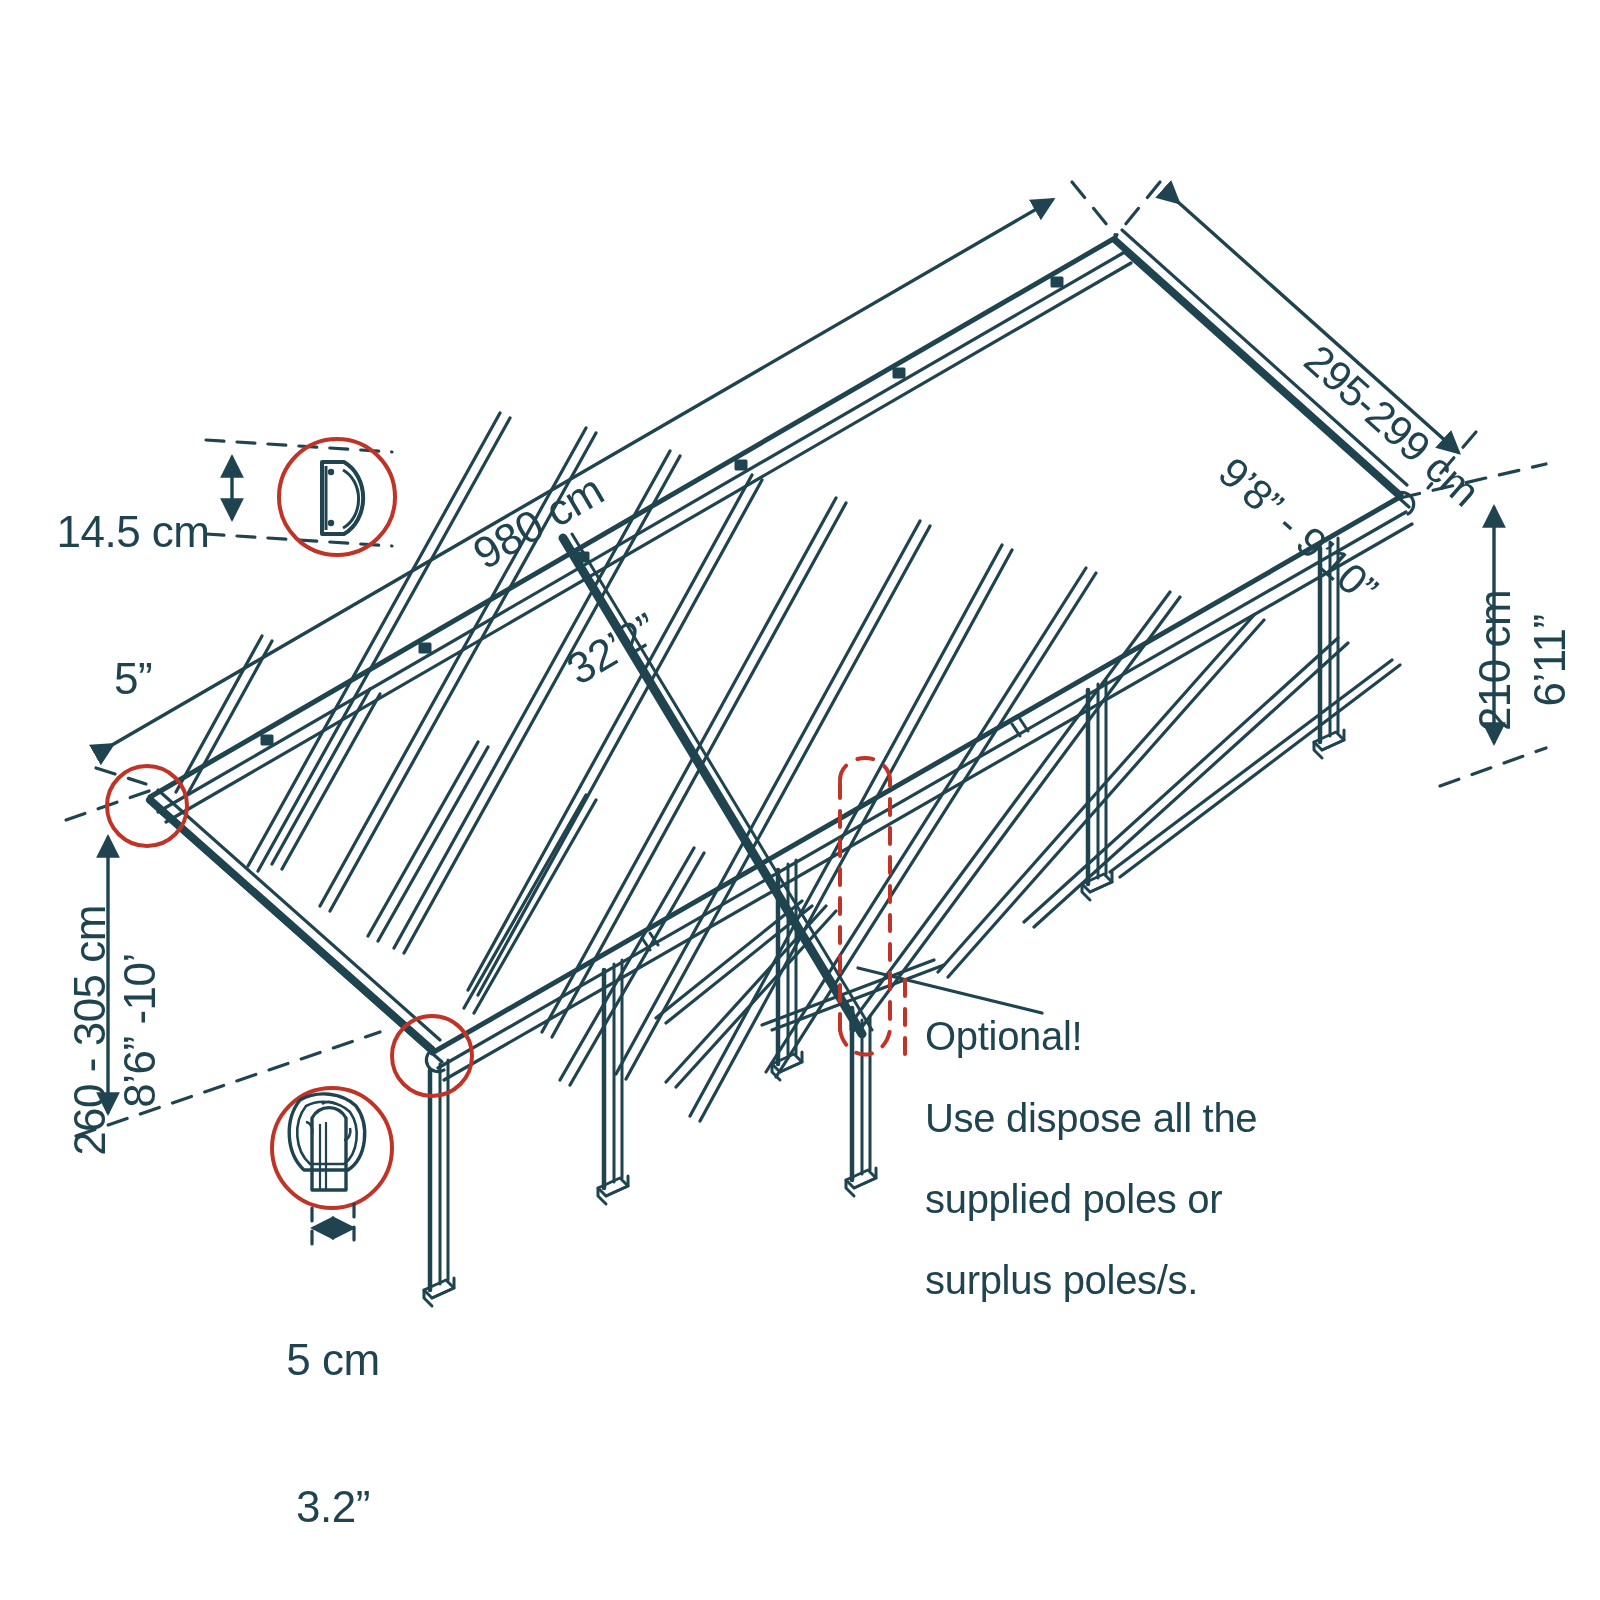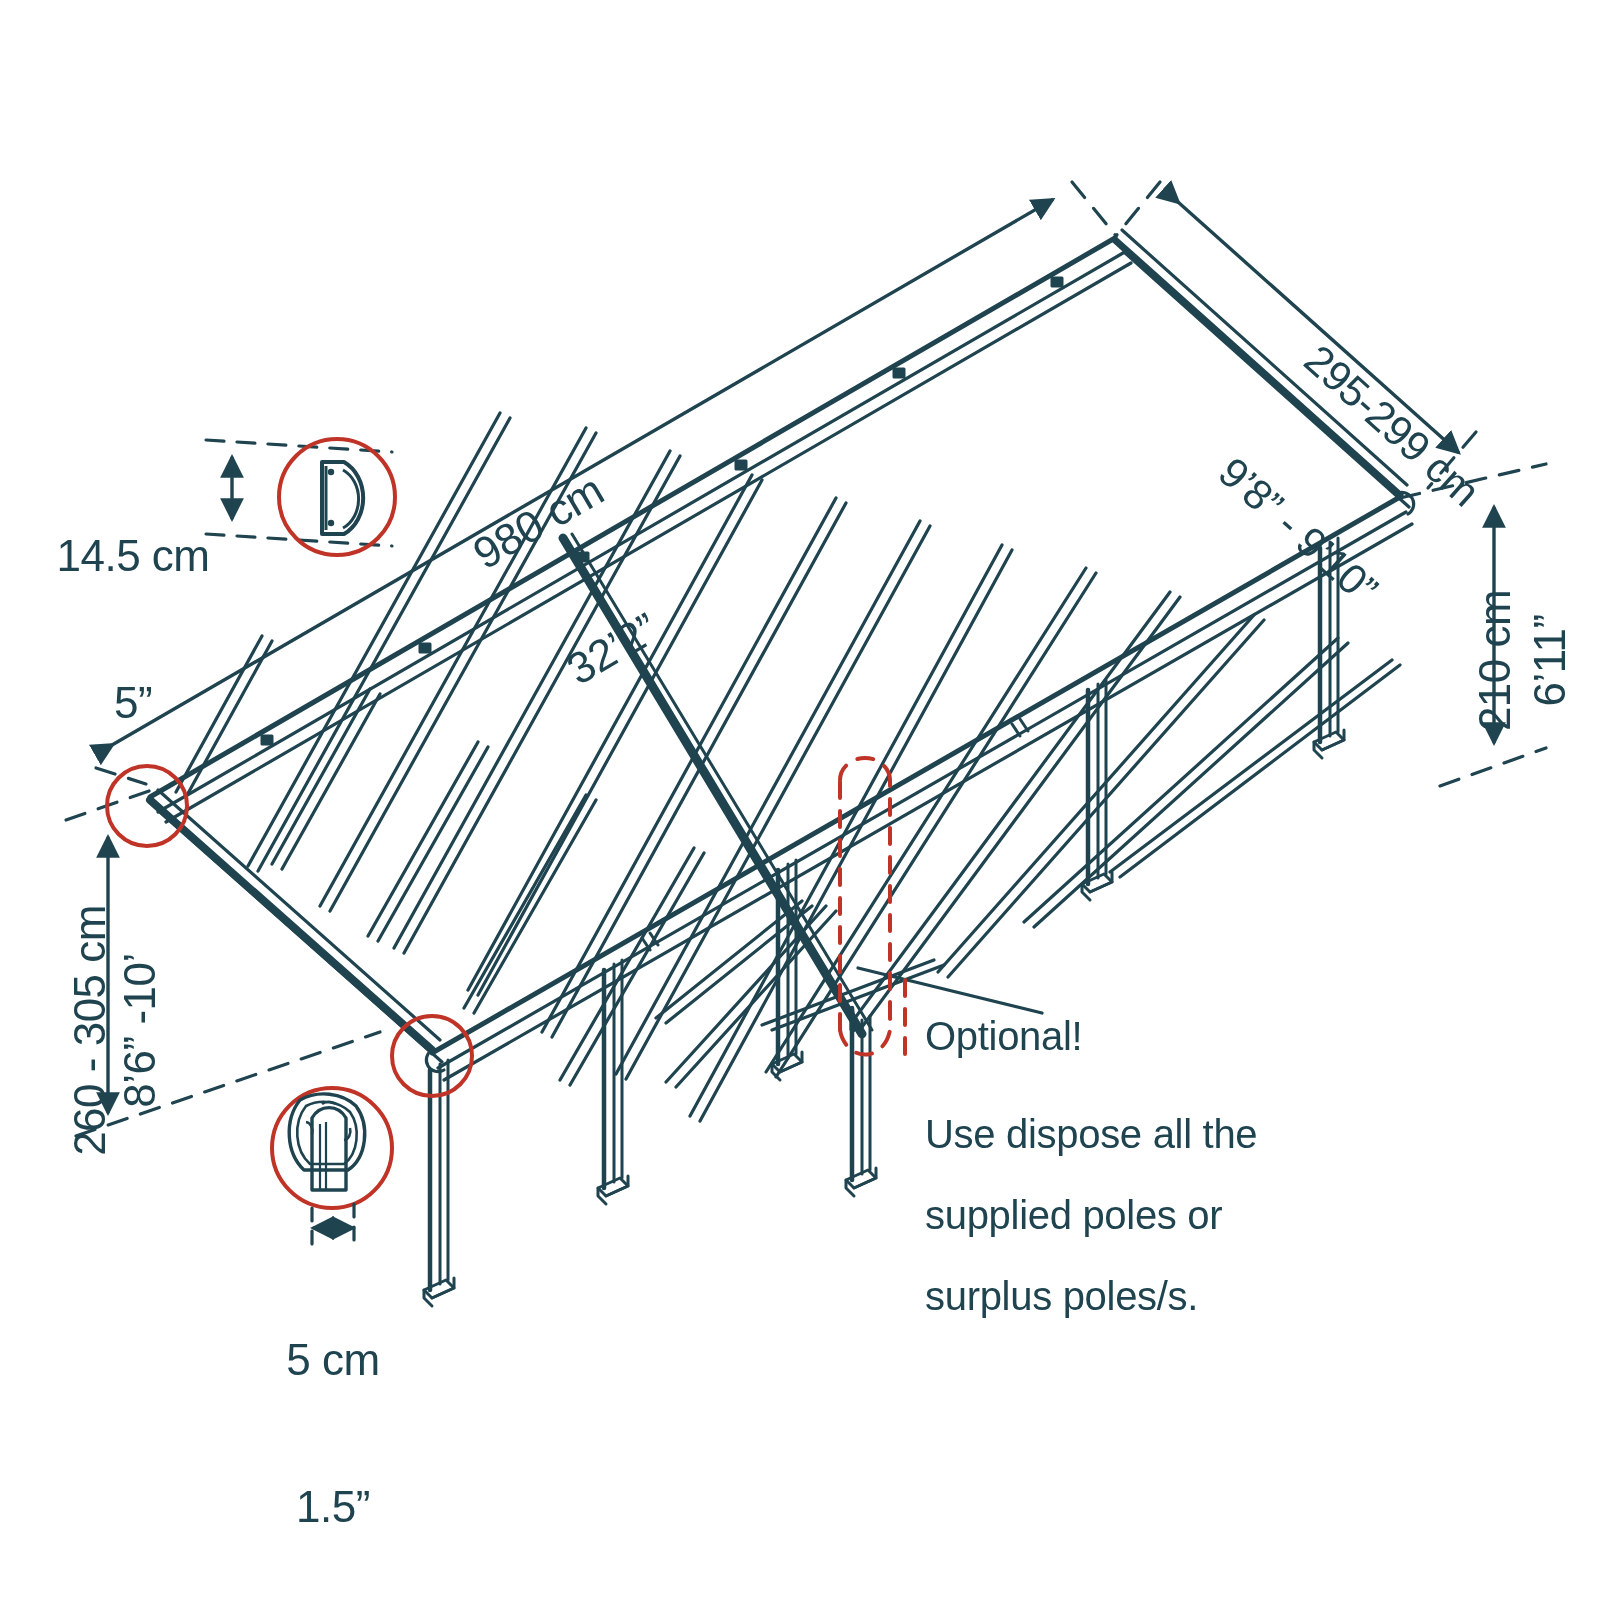--- a/index.html
+++ b/index.html
@@ -314,21 +314,21 @@
       <line x1="314" y1="1228" x2="352" y2="1228" stroke-width="3.4" marker-start="url(#arrHead)" marker-end="url(#arrHead)"></line>
       <path d="M312 1208 L312 1248" stroke-width="3.2" stroke-dasharray="13 10"></path>
       <path d="M354 1204 L354 1248" stroke-width="3.2" stroke-dasharray="13 10"></path>
     </g>
 
     <g stroke="#c03428" fill="none" stroke-width="4" stroke-dasharray="16 13" stroke-linecap="round">
       <path d="M905 980 L905 1060"></path>
     </g>
   </svg>
 
-  <div class="lbl dim ctr" style="left:48px; top:432px; width:170px;">
+  <div class="lbl dim ctr" style="left:48px; top:408px; width:170px;">
     <div>14.5 cm</div>
     <div>5”</div>
   </div>
 
   <div class="lbl dim ctr" style="left:425px; top:388px; width:300px; transform:rotate(-30.2deg); transform-origin:center center;">
     <div>980 cm</div>
     <div>32’2”</div>
   </div>
 
   <div class="lbl dim2 ctr" style="left:1155px; top:290px; width:380px; transform:rotate(41.8deg); transform-origin:center center;">
@@ -351,23 +351,23 @@
     <span>260 - 305 cm</span>
   </div>
 
   <div class="lbl dim" style="left:-40px; top:980px; width:360px; text-align:center;
               transform:rotate(-90deg); transform-origin:center center;">
     <span>8’6” -10’</span>
   </div>
 
   <div class="lbl dim ctr" style="left:243px; top:1236px; width:180px;">
     <div>5 cm</div>
-    <div>1.5”</div>
+    <div>3.2”</div>
   </div>
 
   <div class="lbl" style="left:925px; top:978px; width:420px;">
-    <div class="note red" style="margin-bottom:18px;">Optional!</div>
+    <div class="note red" style="margin-bottom:2px;">Optional!</div>
     <div class="note">Use dispose all the</div>
     <div class="note">supplied poles or</div>
     <div class="note">surplus poles/s.</div>
   </div>
 
 </div>
 
 </body></html>

